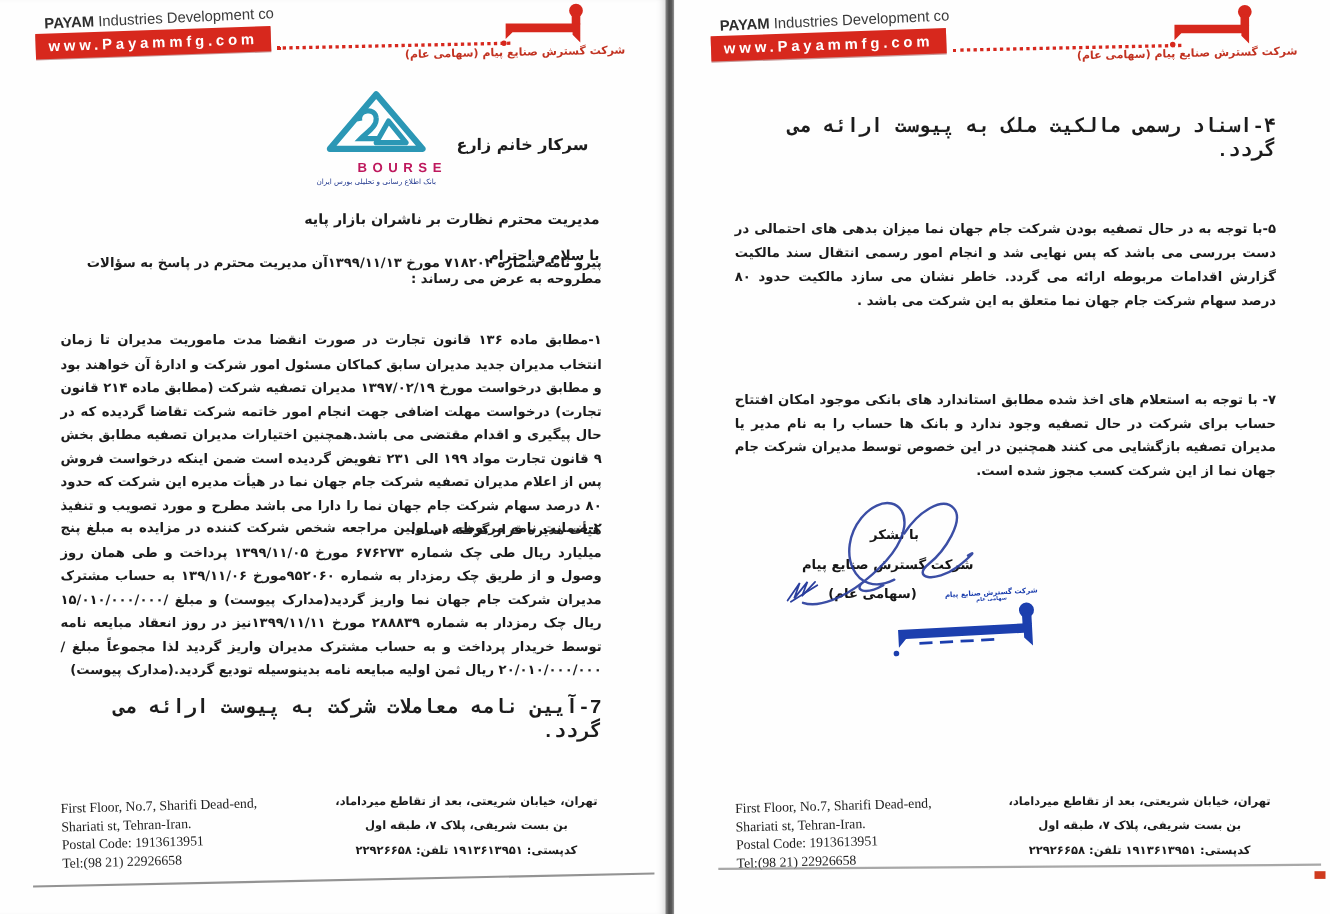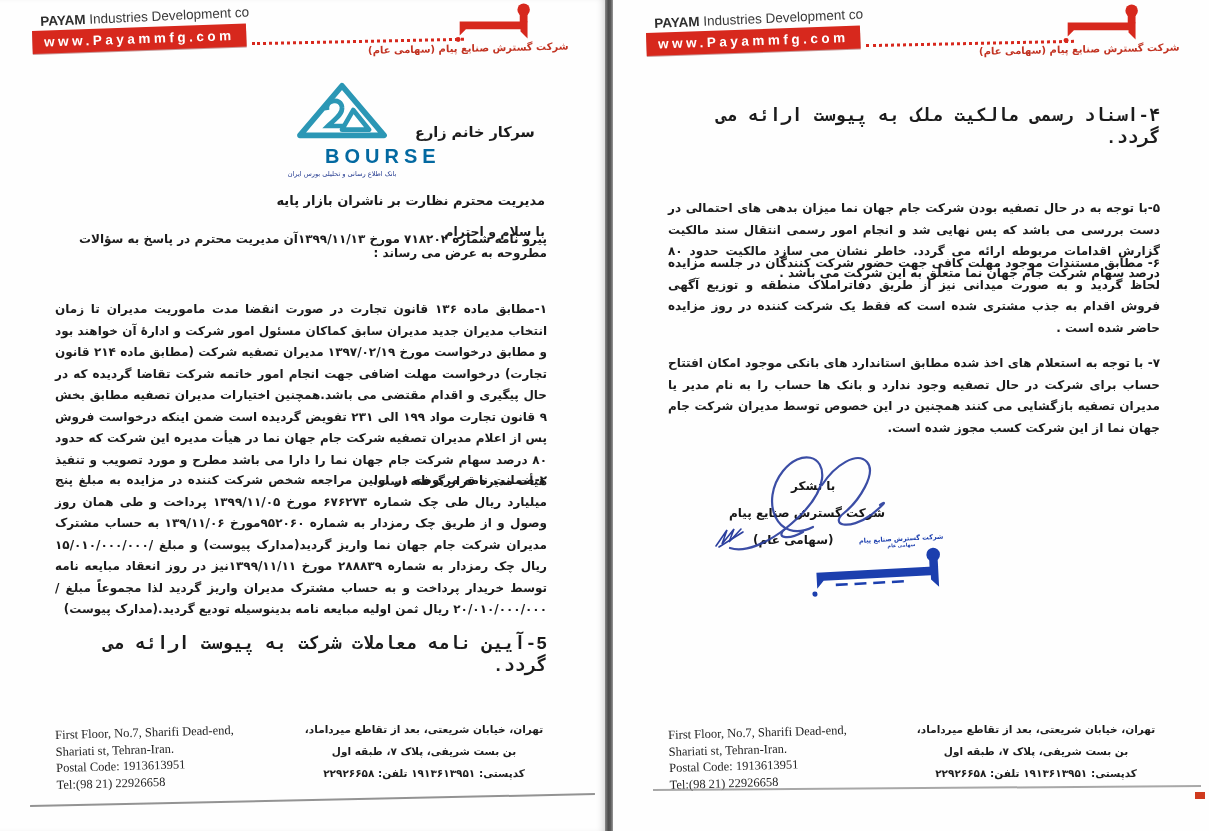--- a/index.html
+++ b/index.html
@@ -12,21 +12,21 @@
   .abs{position:absolute;}
   
   .hdr-en{font-family:"Liberation Sans",sans-serif;font-size:13.5px;color:#3a3a3a;transform:rotate(-2.6deg);transform-origin:left top;white-space:nowrap;}
   .hdr-en b{color:#2e2e2e;}
   .web-box{width:214px;height:23px;background:#d7281d;transform:rotate(-2deg);transform-origin:left top;display:flex;align-items:center;justify-content:center;box-shadow:0 1px 0 rgba(120,0,0,.4);}
   .web-box span{color:#ffffff;font-family:"Liberation Sans",sans-serif;font-weight:bold;font-size:13.5px;letter-spacing:3.5px;white-space:nowrap;}
   .dotline{border-top:3px dotted #d7281d;transform:rotate(-1.2deg);}
   .hdr-fa{font-size:10px;font-weight:bold;color:#c23322;text-align:right;transform:rotate(-1.2deg);white-space:nowrap;}
   
   .bourse{width:118px;text-align:center;}
-  .bourse-word{font-family:"Liberation Sans",sans-serif;font-weight:bold;font-size:20px;letter-spacing:5px;color:#0369a1;margin-top:1px;white-space:nowrap;margin-left:42px;}
+  .bourse-word{font-family:"Liberation Sans",sans-serif;font-weight:bold;font-size:12px;letter-spacing:5px;color:#be185d;margin-top:1px;white-space:nowrap;margin-left:42px;}
   .bourse-sub{font-size:6.6px;font-weight:normal;color:#22398f;margin-top:2px;white-space:nowrap;}
   
   .fa{direction:rtl;color:#1c1c1c;font-weight:bold;}
   .greet{font-size:14.5px;white-space:nowrap;}
   .addr{font-size:13px;white-space:nowrap;}
   .salut{font-size:12.5px;text-align:right;white-space:nowrap;}
   .para{font-size:12px;line-height:21.5px;text-align:justify;text-align-last:right;width:492px;}
   .single{font-size:18px;text-align:right;width:492px;font-family:Liberation Mono, monospace;}
   .intro{font-size:12px;text-align:right;width:492px;}
   
@@ -77,21 +77,21 @@
     </div>
 
     <div class="abs fa greet" style="left:415px;top:124px;">سرکار خانم زارع</div>
 
     <div class="abs fa addr" style="left:295px;top:193px;width:250px;">مدیریت محترم نظارت بر ناشران بازار پایه</div>
     <div class="abs fa salut" style="left:445px;top:224px;width:100px;">با سلام و احترام</div>
     <div class="abs fa intro" style="left:55px;top:232px;">پیرو نامه شماره ۷۱۸۲۰۲ مورخ ۱۳۹۹/۱۱/۱۳آن مدیریت محترم در پاسخ به سؤالات مطروحه به عرض می رساند :</div>
 
     <div class="abs fa para" style="left:55px;top:299px;">۱-مطابق ماده ۱۳۶ قانون تجارت در صورت انقضا مدت ماموریت مدیران تا زمان انتخاب مدیران جدید مدیران سابق کماکان مسئول امور شرکت و ادارهٔ آن خواهند بود و مطابق درخواست مورخ ۱۳۹۷/۰۲/۱۹ مدیران تصفیه شرکت (مطابق ماده ۲۱۴ قانون تجارت) درخواست مهلت اضافی جهت انجام امور خاتمه شرکت تقاضا گردیده که در حال پیگیری و اقدام مقتضی می باشد.همچنین اختیارات مدیران تصفیه مطابق بخش ۹ قانون تجارت مواد ۱۹۹ الی ۲۳۱ تفویض گردیده است ضمن اینکه درخواست فروش پس از اعلام مدیران تصفیه شرکت جام جهان نما در هیأت مدیره این شرکت که حدود ۸۰ درصد سهام شرکت جام جهان نما را دارا می باشد مطرح و مورد تصویب و تنفیذ هیأت مدیره قرار گرفته است.</div>
     <div class="abs fa para" style="left:55px;top:470px;">۲-ضمانت نامه مربوطه در اولین مراجعه شخص شرکت کننده در مزایده به مبلغ پنج میلیارد ریال طی چک شماره ۶۷۶۲۷۳ مورخ ۱۳۹۹/۱۱/۰۵ پرداخت و طی همان روز وصول و از طریق چک رمزدار به شماره ۹۵۲۰۶۰مورخ ۱۳۹/۱۱/۰۶ به حساب مشترک مدیران شرکت جام جهان نما واریز گردید(مدارک پیوست) و مبلغ /۱۵/۰۱۰/۰۰۰/۰۰۰ ریال چک رمزدار به شماره ۲۸۸۸۳۹ مورخ ۱۳۹۹/۱۱/۱۱نیز در روز انعقاد مبایعه نامه توسط خریدار پرداخت و به حساب مشترک مدیران واریز گردید لذا مجموعاً مبلغ /۲۰/۰۱۰/۰۰۰/۰۰۰ ریال ثمن اولیه مبایعه نامه بدینوسیله تودیع گردید.(مدارک پیوست)</div>
-    <div class="abs fa single" style="left:55px;top:632px;">5-آیین نامه معاملات شرکت به پیوست ارائه می گردد.</div>
+    <div class="abs fa single" style="left:55px;top:632px;">7-آیین نامه معاملات شرکت به پیوست ارائه می گردد.</div>
 
     <div class="abs foot-en" style="left:55px;top:727px;">
       <div>First Floor, No.7, Sharifi Dead-end,</div>
       <div>Shariati st, Tehran-Iran.</div>
       <div>Postal Code: 1913613951</div>
       <div>Tel:(98 21) 22926658</div>
     </div>
     <div class="abs foot-fa" style="left:300px;top:718px;">
       <div>تهران، خیابان شریعتی، بعد از تقاطع میرداماد،</div>
       <div>بن بست شریفی، پلاک ۷، طبقه اول</div>
@@ -116,21 +116,20 @@
         <circle cx="88" cy="9" r="8" fill="#d7281d"></circle>
         <rect x="83" y="12" width="10" height="13" fill="#d7281d"></rect>
         <path d="M6,24 L93,24 L93,46 L84,37 L84,34 L14,34 L6,42 Z" fill="#d7281d"></path>
         <circle cx="4" cy="47" r="3.2" fill="#d7281d"></circle>
       </svg>
     </span>
     <div class="abs hdr-fa" style="left:366px;top:44px;width:172px;">شرکت گسترش صنایع پیام (سهامی عام)</div>
 
     <div class="abs fa single" style="left:55px;top:104px;">۴-اسناد رسمی مالکیت ملک به پیوست ارائه می گردد.</div>
     <div class="abs fa para" style="left:55px;top:158px;margin-top:40px;">۵-با توجه به در حال تصفیه بودن شرکت جام جهان نما میزان بدهی های احتمالی در دست بررسی می باشد که پس نهایی شد و انجام امور رسمی انتقال سند مالکیت گزارش اقدامات مربوطه ارائه می گردد. خاطر نشان می سازد مالکیت حدود ۸۰ درصد سهام شرکت جام جهان نما متعلق به این شرکت می باشد .</div>
-    <div class="abs fa para" style="left:55px;top:253px;">۶- مطابق مستندات موجود مهلت کافی جهت حضور شرکت کنندگان در جلسه مزایده لحاظ گردید و به صورت میدانی نیز از طریق دفاتراملاک منطقه و توزیع آگهی فروش اقدام به جذب مشتری شده است که فقط یک شرکت کننده در روز مزایده حاضر شده است .</div>
     <div class="abs fa para" style="left:55px;top:353px;">۷- با توجه به استعلام های اخذ شده مطابق استاندارد های بانکی موجود امکان افتتاح حساب برای شرکت در حال تصفیه وجود ندارد و بانک ها حساب را به نام مدیر یا مدیران تصفیه بازگشایی می کنند همچنین در این خصوص توسط مدیران شرکت جام جهان نما از این شرکت کسب مجوز شده است.</div>
 
     <div class="abs fa sig-text" style="left:178px;top:479px;font-size:12px;">با تشکر</div>
     <div class="abs fa sig-text" style="left:116px;top:506px;font-size:12px;">شرکت گسترش صنایع پیام</div>
     <div class="abs fa sig-text" style="left:140px;top:533px;font-size:12px;">(سهامی عام)</div>
 
     <span class="abs" style="left:112px;top:447px;">
       <svg width="185" height="112" viewBox="0 0 185 112">
         <g fill="none" stroke="#2b3f9e" stroke-width="2.2" stroke-linecap="round" opacity="0.92">
           <path d="M88,80 C52,98 34,54 58,24 C76,2 100,8 97,32 C94,54 70,74 60,82 C50,90 62,94 78,85"></path>

